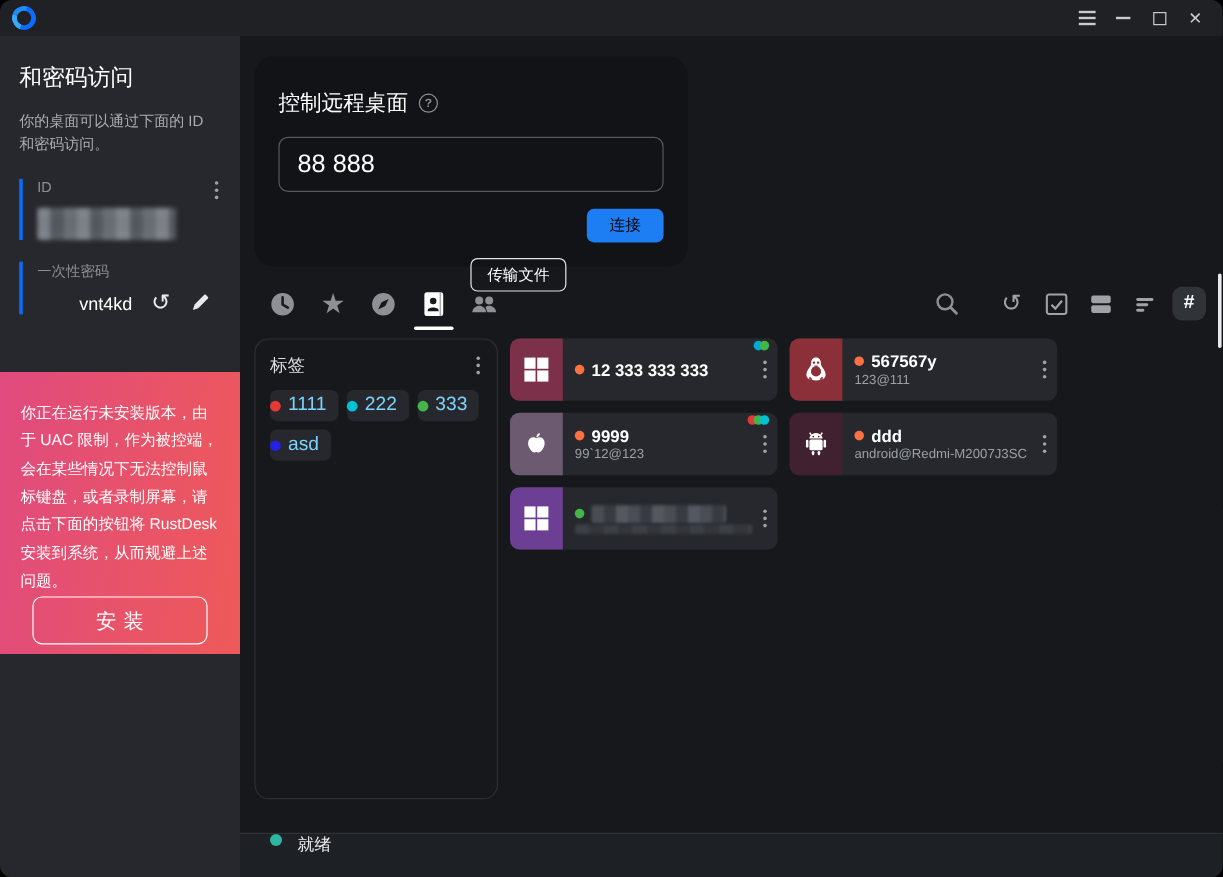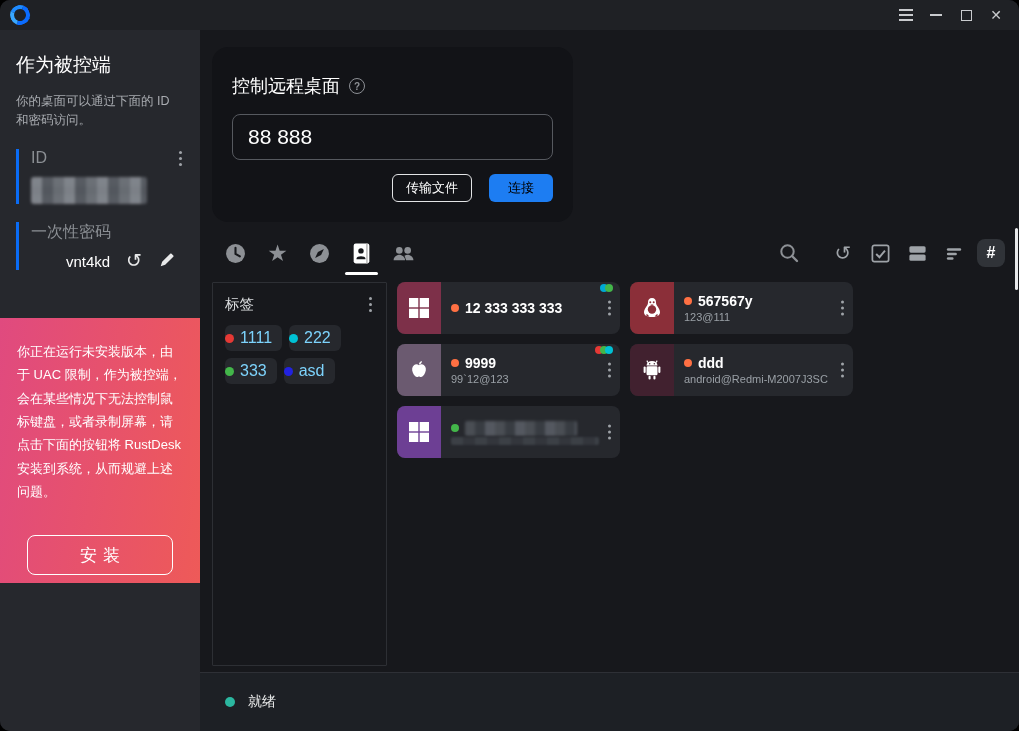--- a/index.html
+++ b/index.html
@@ -20,72 +20,72 @@
   .close-glyph { font-size:14px; line-height:1; }
 
   .body-row { display:flex; height:701px; }
 
   
   .sidebar { width:200px; background:#26282d; color:#fff; display:flex; flex-direction:column; }
   .sb-top { padding:14px 16px 0 16px; }
   .sb-title { font-size:19px; font-weight:500; margin-top:8px; }
   .sb-desc { margin-top:14px; font-size:12.5px; line-height:1.55; color:#a9acb1; }
   .sb-block { margin-top:18px; border-left:3px solid #0a6cf5; padding-left:12px; position:relative; }
-  .sb-label { font-size:16px; color:#8b8f94; }
+  .sb-label { font-size:12px; color:#8b8f94; }
   .sb-menu { position:absolute; right:0; top:0; }
   .vdots { display:flex; flex-direction:column; gap:3px; align-items:center; padding:2px; cursor:pointer; }
   .vdots i { width:3px; height:3px; border-radius:50%; background:#9fa3a8; }
   .mosaic-id { margin-top:10px; width:116px; height:27px; border-radius:3px;
     background-image:
       repeating-linear-gradient(90deg, rgba(136,140,147,.85) 0 11px, rgba(88,92,99,.85) 11px 22px, rgba(112,116,123,.85) 22px 33px),
       repeating-linear-gradient(0deg, rgba(125,129,136,.5) 0 9px, rgba(74,78,85,.5) 9px 18px);
     filter:blur(1.6px); }
   .pw-row { display:flex; align-items:flex-end; margin-top:8px;margin-left:35px; }
   .pw-value { font-size:15px; color:#fff; }
   .pw-icons { margin-left:auto; display:flex; gap:16px; align-items:center; padding-right:8px; }
   .refresh-glyph { font-size:19px; color:#e8e9ea; line-height:1; cursor:pointer; }
   .icon-btn { cursor:pointer; display:flex; align-items:center; }
 
   .warning { margin-top:48px; padding:22px 17px 8px; background:linear-gradient(100deg,#e04a7f 0%,#ee5a58 100%); }
   .warning-text { font-size:13px; line-height:1.8; color:#fff; }
-  .install-btn { margin:32px auto 0; display:block; width:146px; height:40px; background:transparent;
+  .install-btn { margin:2px auto 0; display:block; width:146px; height:40px; background:transparent;
     border:1px solid #fff; border-radius:8px; color:#fff; font-size:17px; letter-spacing:6px; text-indent:6px;
     font-family:inherit; cursor:pointer; }
 
   
   .main { flex:1; display:flex; flex-direction:column; position:relative; background:#17181c; }
   .connect-card { margin:17px 0 0 12px; width:361px; height:175px; background:#121317; border-radius:16px; padding:27px 20px 0; }
   .cc-title-row { display:flex; align-items:center; gap:9px; }
   .cc-title { font-size:18px; color:#fff; }
   .help-circle { width:16px; height:16px; border-radius:50%; border:1.5px solid #8d9095; color:#8d9095;
     font-size:10px; display:flex; align-items:center; justify-content:center; font-weight:bold; }
   .cc-input { margin-top:16px; width:321px; height:46px; background:transparent; border:1px solid #56595f;
     border-radius:8px; color:#fff; font-size:21px; padding:0 15px; font-family:inherit; outline:none; }
   .cc-btn-row { display:flex; justify-content:flex-end; gap:17px; margin-top:14px; }
   .btn-outline { height:28px; padding:0 13px; background:transparent; border:1px solid #e3e4e6; border-radius:6px;
-    color:#fff; font-size:13px; font-family:inherit; cursor:pointer; }
+    color:#fff; font-size:13px; font-family:inherit; cursor:pointer;margin-top:41px; }
   .btn-primary { height:28px; padding:0 19px; background:#1d7df2; border:none; border-radius:6px;
     color:#000000; font-size:13px; font-family:Liberation Serif, serif; cursor:pointer; }
 
   
   .toolbar { display:flex; align-items:center; height:46px; margin:8px 14px 0 21px; }
   .tabs { display:flex; gap:13px; }
   .tab { width:29px; height:32px; display:flex; align-items:center; justify-content:center; position:relative; cursor:pointer; }
   .tab.selected::after { content:""; position:absolute; left:-2px; right:-2px; bottom:-6px; height:3px; background:#fff; border-radius:2px; }
   .star-glyph { font-size:23px; color:#8d9095; line-height:1; }
   .actions { margin-left:auto; display:flex; align-items:center; gap:9px; }
   .action { width:28px; height:28px; display:flex; align-items:center; justify-content:center; border-radius:8px; cursor:pointer; }
   .action.search { margin-right:17px; }
   .action.selected { background:#303338; }
   .grid-glyph { font-size:16px; font-weight:bold; color:#fff; }
   .tb-refresh { font-size:20px; color:#9fa3a8; line-height:1; }
 
   
   .content { display:flex; margin:6px 12px 0; flex:1; align-items:stretch; }
-  .tags-panel { width:175px; border:1px solid #2d2f34; border-radius:1px; padding:12px 12px; height:384px;text-align:center; }
+  .tags-panel { width:203px; border:1px solid #2d2f34; border-radius:12px; padding:12px 12px; height:384px;text-align:center; }
   .tags-head { display:flex; align-items:center; }
   .tags-title { font-size:14.5px; color:#dcdee0; }
   .tags-head .vdots { margin-left:auto; }
   .tag-list { display:flex; flex-wrap:wrap; gap:7px; margin-top:11px; }
   .tag-pill { display:flex; align-items:center; gap:6px; background:#26282d; border-radius:6px;
     padding:4px 10px 4px 0; font-size:16px; color:#7dd3fc; cursor:pointer; }
   .tag-dot { width:9px; height:9px; border-radius:50%; }
 
   .peers { margin-left:10px; display:grid; grid-template-columns:223px 223px; gap:10px; align-content:start; }
   .peer-card { height:52px; background:#26282d; border-radius:8px; display:flex; position:relative; cursor:pointer; }
@@ -99,22 +99,22 @@
   .tagdots { position:absolute; top:2px; right:7px; display:flex; }
   .tagdots i { width:8px; height:8px; border-radius:50%; margin-left:-3px; }
   .mosaic-name { width:112px; height:15px; border-radius:2px; margin:2px 0 1px;
     background-image:repeating-linear-gradient(90deg,#4a4e54 0 10px,#383c42 10px 20px,#545860 20px 30px);
     filter:blur(1.4px); }
   .mosaic-sub { width:148px; height:8px; border-radius:2px;
     background-image:repeating-linear-gradient(90deg,#3c4046 0 12px,#33363c 12px 24px);
     filter:blur(1.2px); }
 
   
-  .statusbar { margin-top:auto; height:59px; border-top:1px solid #2e3036; background:#1d2025;
-    display:flex; align-items:center; padding-left:25px; gap:13px; }
+  .statusbar { margin-top:auto; height:37px; border-top:1px solid #2e3036; background:#1d2025;
+    display:flex; padding-left:25px; gap:13px; }
   .sb-ready-dot { width:10px; height:10px; border-radius:50%; }
   .sb-ready-text { font-size:14px; color:#eceded; }
 
   .scroll-thumb { position:absolute; right:1px; top:198px; width:3px; height:62px; background:#e8e9eb; border-radius:2px; }
 
   svg { display:block; }
 </style>
 </head>
 <body>
 
@@ -136,21 +136,21 @@
     <div class="tb-btn">
         <div class="max-glyph"></div>
       </div>
     <div class="tb-btn close-glyph">✕</div>
   </div>
 
   <div class="body-row">
 
     <aside class="sidebar">
       <div class="sb-top">
-        <div class="sb-title">作为被控端</div>
+        <div class="sb-title">和密码访问</div>
         <div class="sb-desc">你的桌面可以通过下面的 ID 和密码访问。</div>
 
         <div class="sb-block">
           <div class="sb-label">ID</div>
           <div class="sb-menu vdots">
               <i></i>
               <i></i>
               <i></i>
             </div>
           <div class="mosaic-id"></div>

